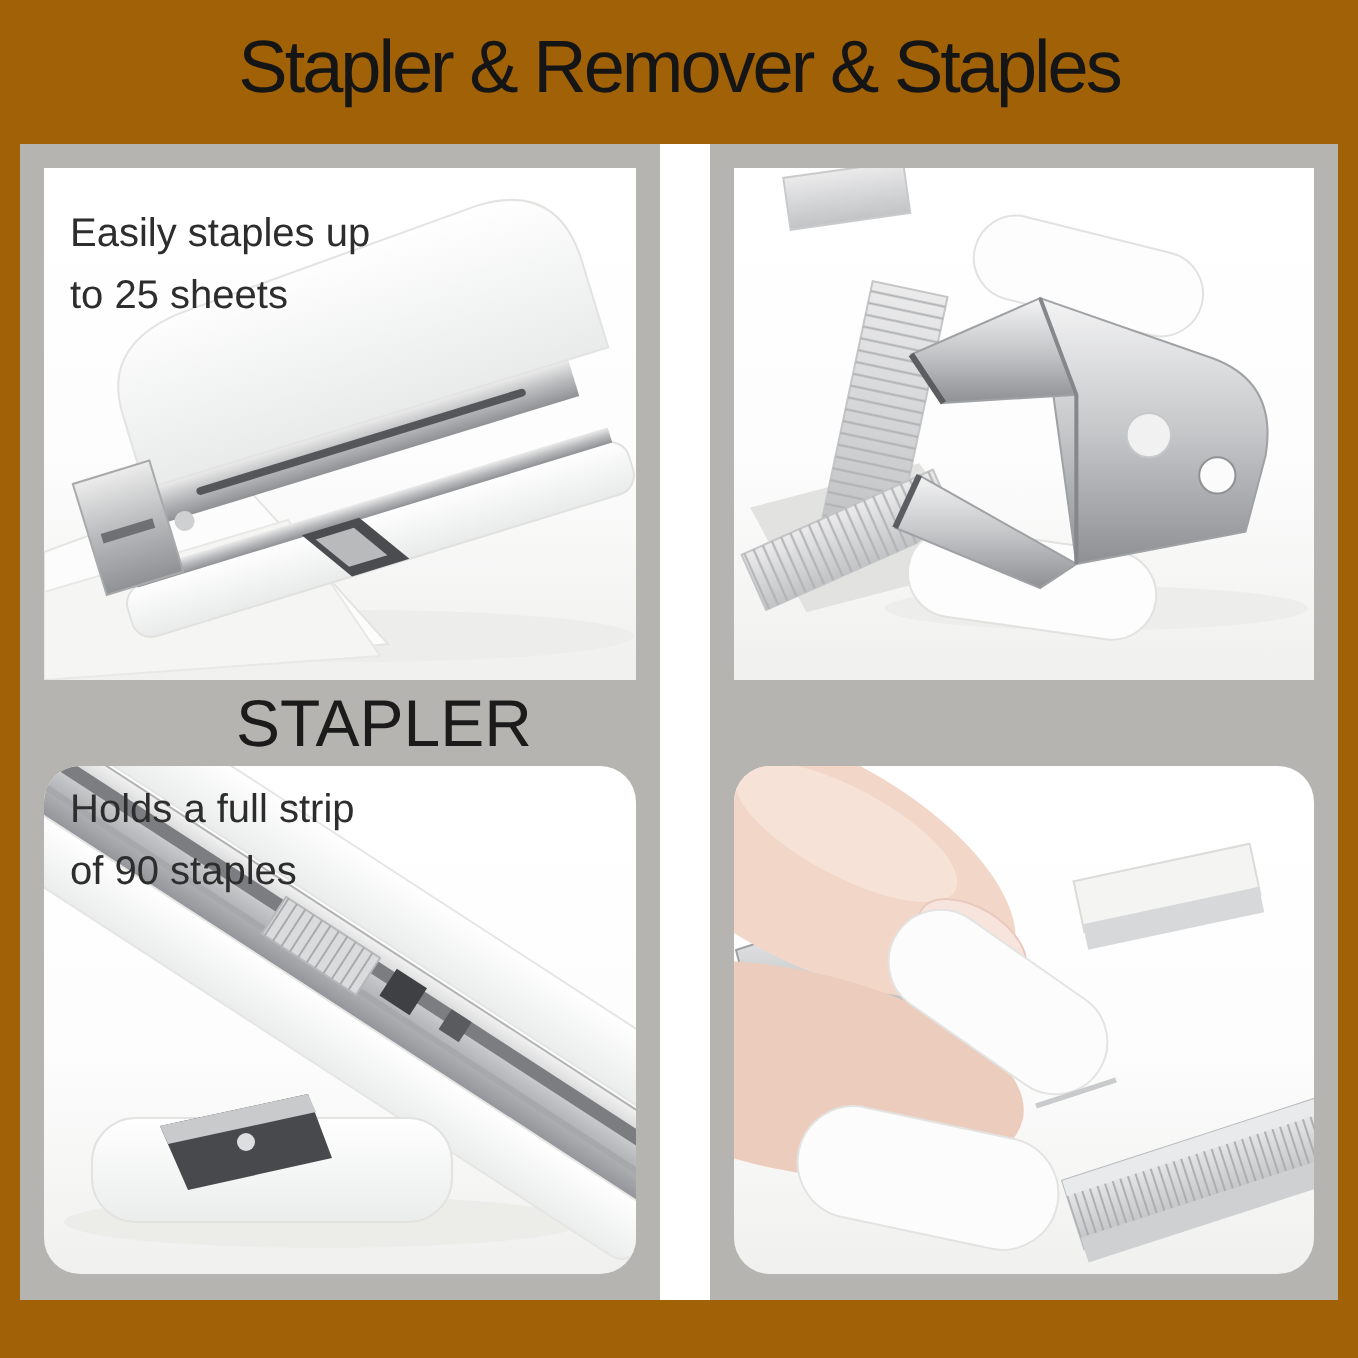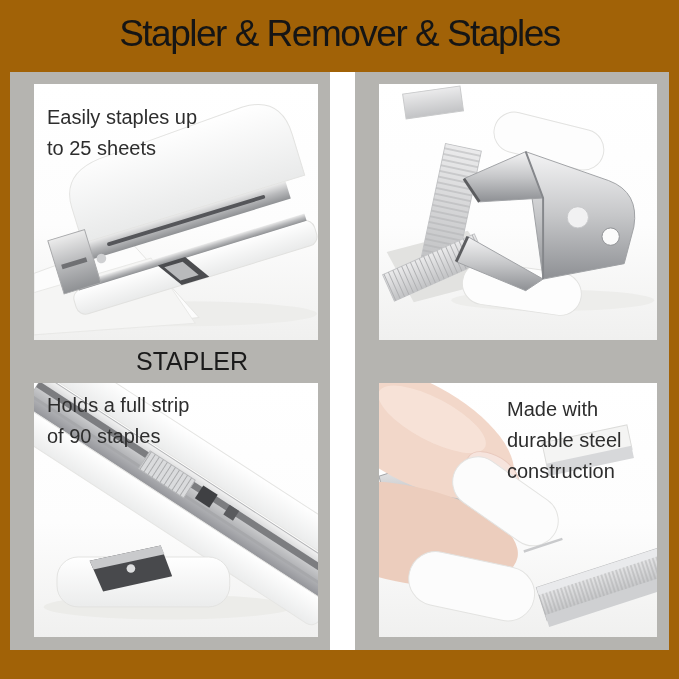--- a/index.html
+++ b/index.html
@@ -4,32 +4,32 @@
 <style>
   html,body{margin:0;padding:0;background:#d9d7d3;}
   .page{position:relative;width:679px;height:679px;background:#a16207;overflow:hidden;
         font-family:Liberation Sans, sans-serif;}
   .title{position:absolute;top:13px;left:0;right:0;text-align:center;
          font-size:37px;letter-spacing:-1.5px;color:#151515;white-space:nowrap;}
   .col{position:absolute;top:72px;height:578px;background:#b5b4b0;}
   .col-left{left:10px;width:320px;}
   .col-right{left:355px;width:314px;}
   .gap{position:absolute;top:72px;left:330px;width:25px;height:578px;background:#ffffff;}
-  .photo{position:absolute;left:24px;right:12px;background:linear-gradient(180deg,#ffffff 0%,#fdfdfd 55%,#f0f0ef 100%);overflow:hidden;}
+  .photo{position:absolute;left:12px;right:12px;background:linear-gradient(180deg,#ffffff 0%,#fdfdfd 55%,#f0f0ef 100%);overflow:hidden;}
   .photo-top{top:12px;height:256px;}
-  .photo-bottom{top:311px;height:254px;}
+  .photo-bottom{top:311px;height:254px;border-radius:18px;}
   .photo svg{position:absolute;left:0;top:0;width:100%;height:100%;display:block;}
   .caption{position:absolute;color:#2d2d2d;font-size:20px;line-height:31px;
            white-space:pre-line;z-index:3;}
   .cap-tl{left:13px;top:18px;}
   .cap-tr{left:9px;top:9px;}
   .cap-bl{left:13px;top:7px;}
   .cap-br{left:128px;top:11px;}
   .band-label{position:absolute;top:268px;height:43px;left:0;right:0;display:flex;
-              align-items:center;justify-content:center;font-size:25px;color:#1b1b1b;white-space:nowrap;margin-left:44px;}
+              align-items:center;justify-content:center;font-size:33px;color:#1b1b1b;white-space:nowrap;margin-left:44px;}
 </style>
 </head>
 <body>
 
 <div class="page">
 
   <div class="title">Stapler &amp; Remover &amp; Staples</div>
 
   <div class="col col-left">
 
@@ -197,19 +197,16 @@
           <rect x="172" y="48" width="90" height="26" fill="#f4f4f3" stroke="#dbdbd9"></rect>
           <rect x="172" y="70" width="90" height="13" fill="#d7d8da"></rect>
         </g>
         <g transform="rotate(-18 232 206)">
           <rect x="166" y="186" width="134" height="36" fill="url(#d-silv)" stroke="#bcbdbf"></rect>
           <rect x="166" y="186" width="134" height="36" fill="url(#d-hatchv)"></rect>
           <rect x="166" y="186" width="134" height="8" fill="#e9eaec"></rect>
           <rect x="166" y="216" width="134" height="13" fill="#cfd0d2"></rect>
         </g>
       </svg>
-      <div class="caption cap-br">Made with
-durable steel
-construction</div>
     </div>
   </div>
 
 </div>
 
 </body></html>

